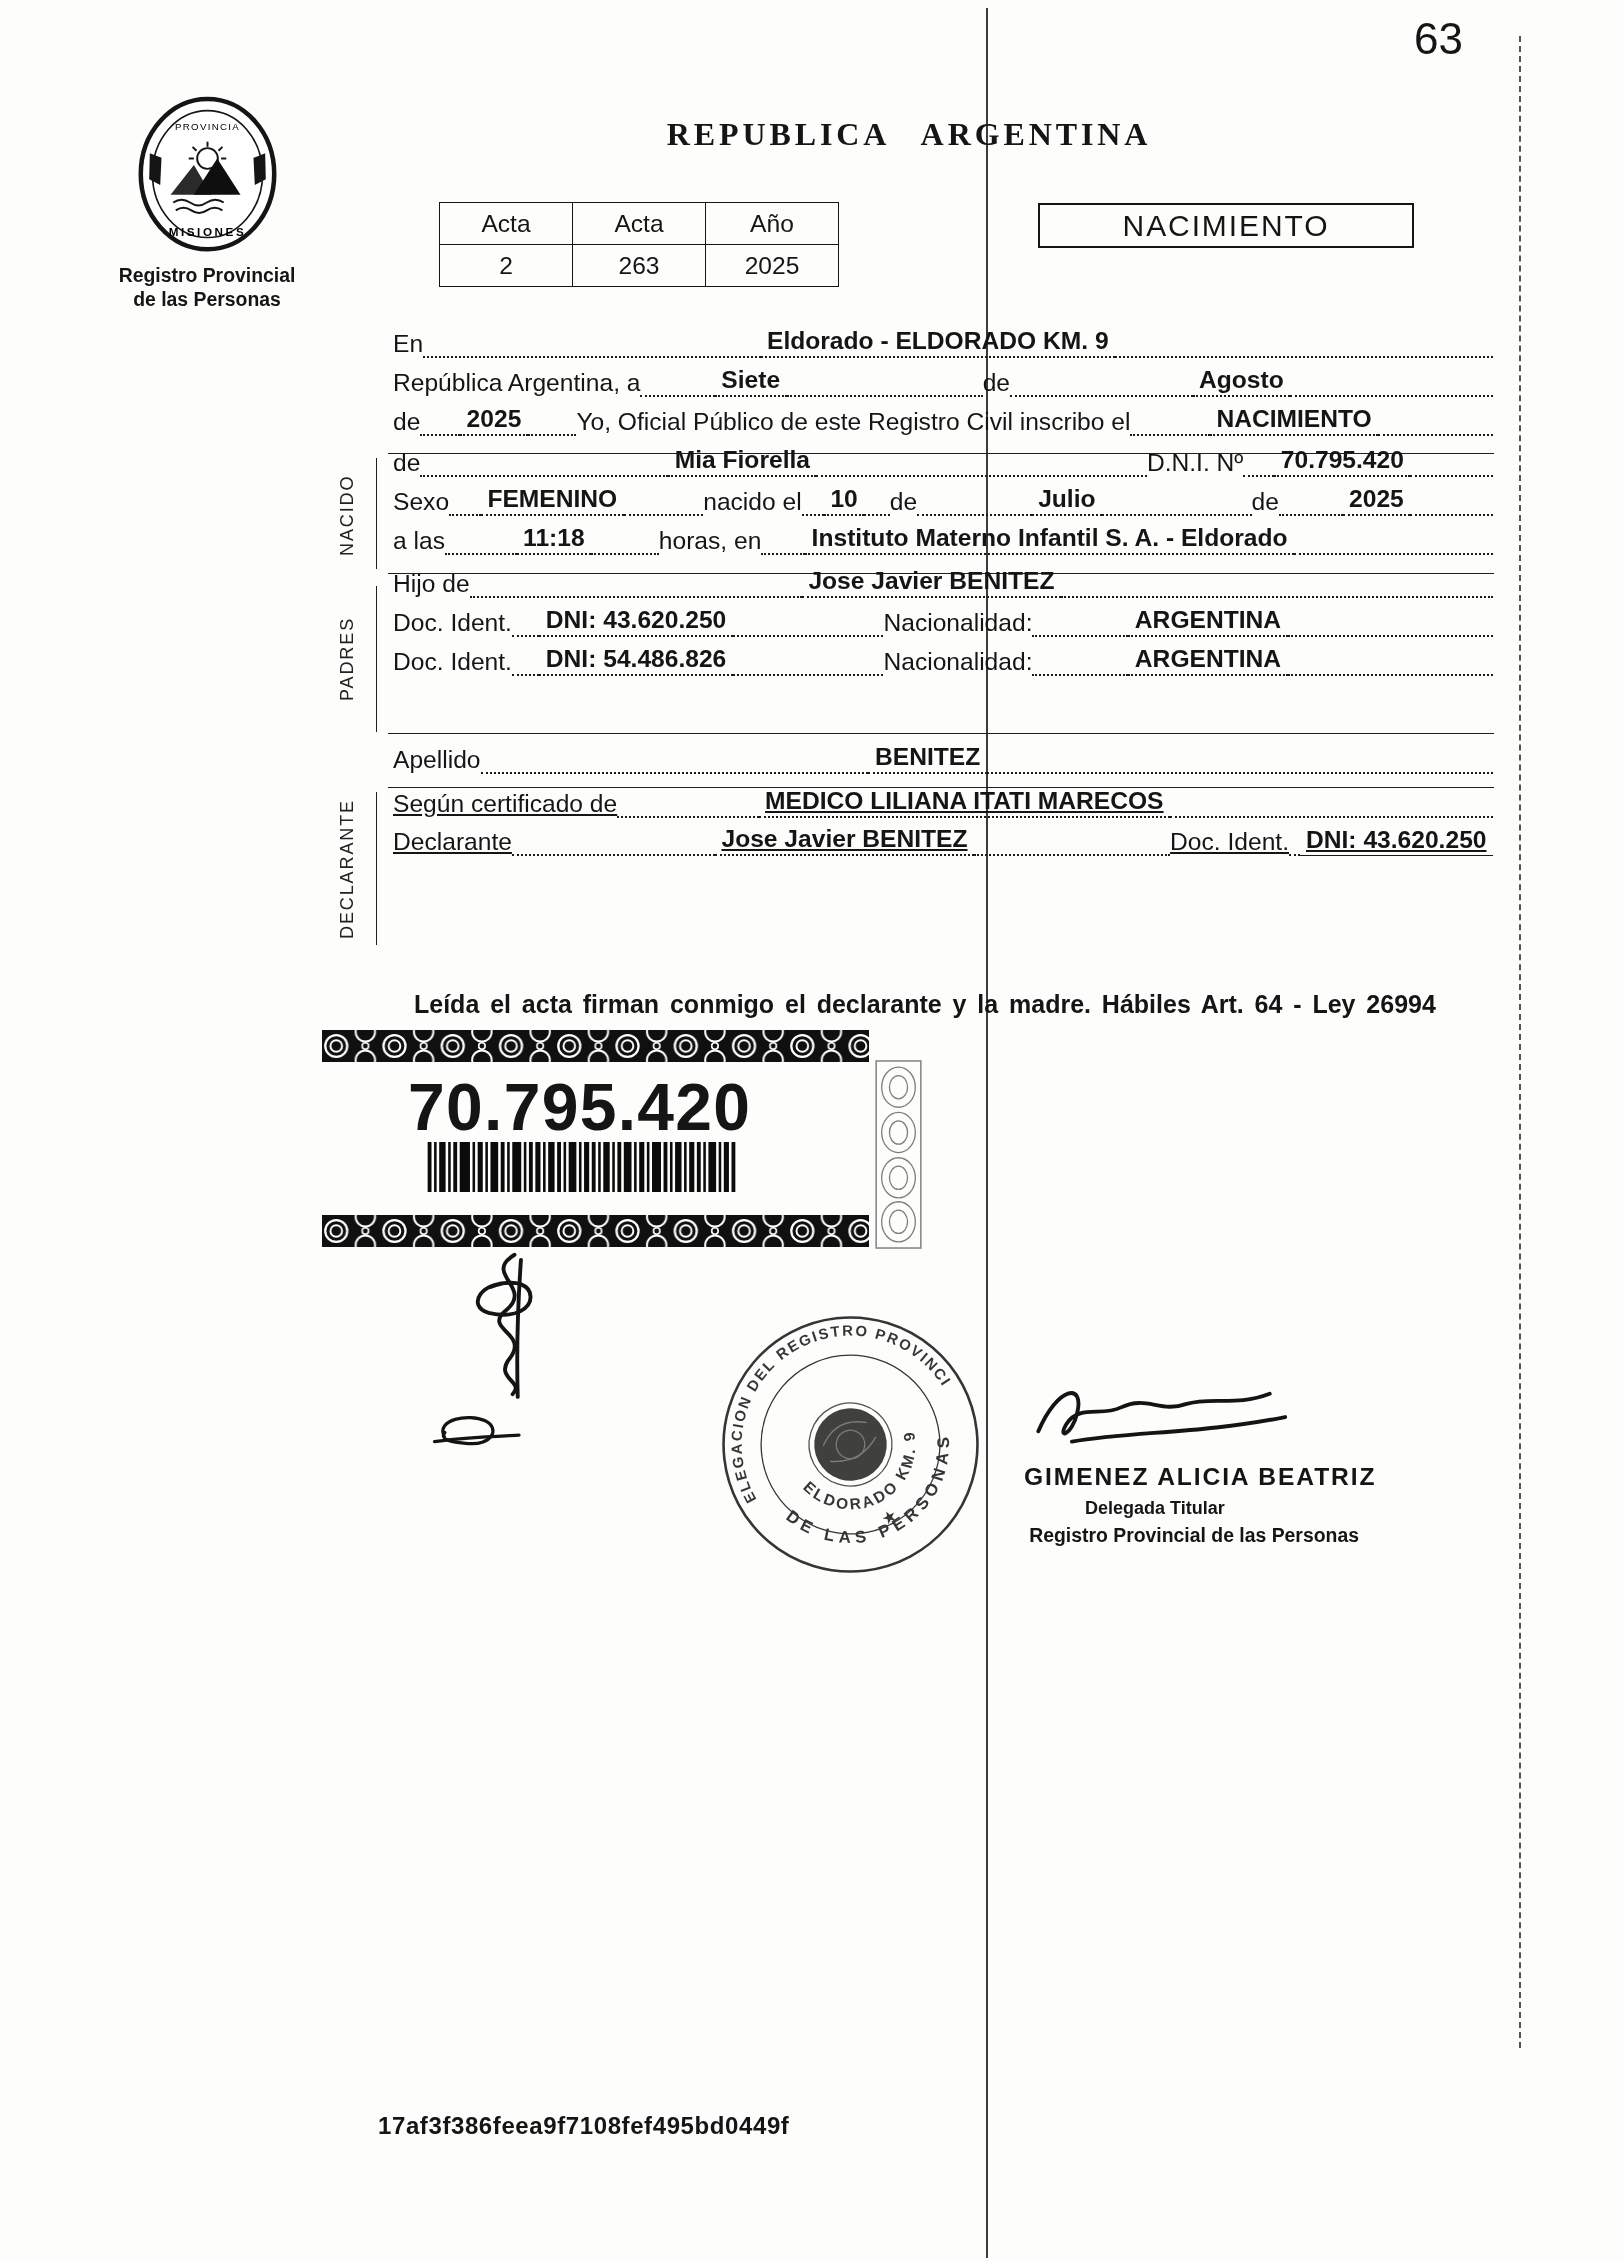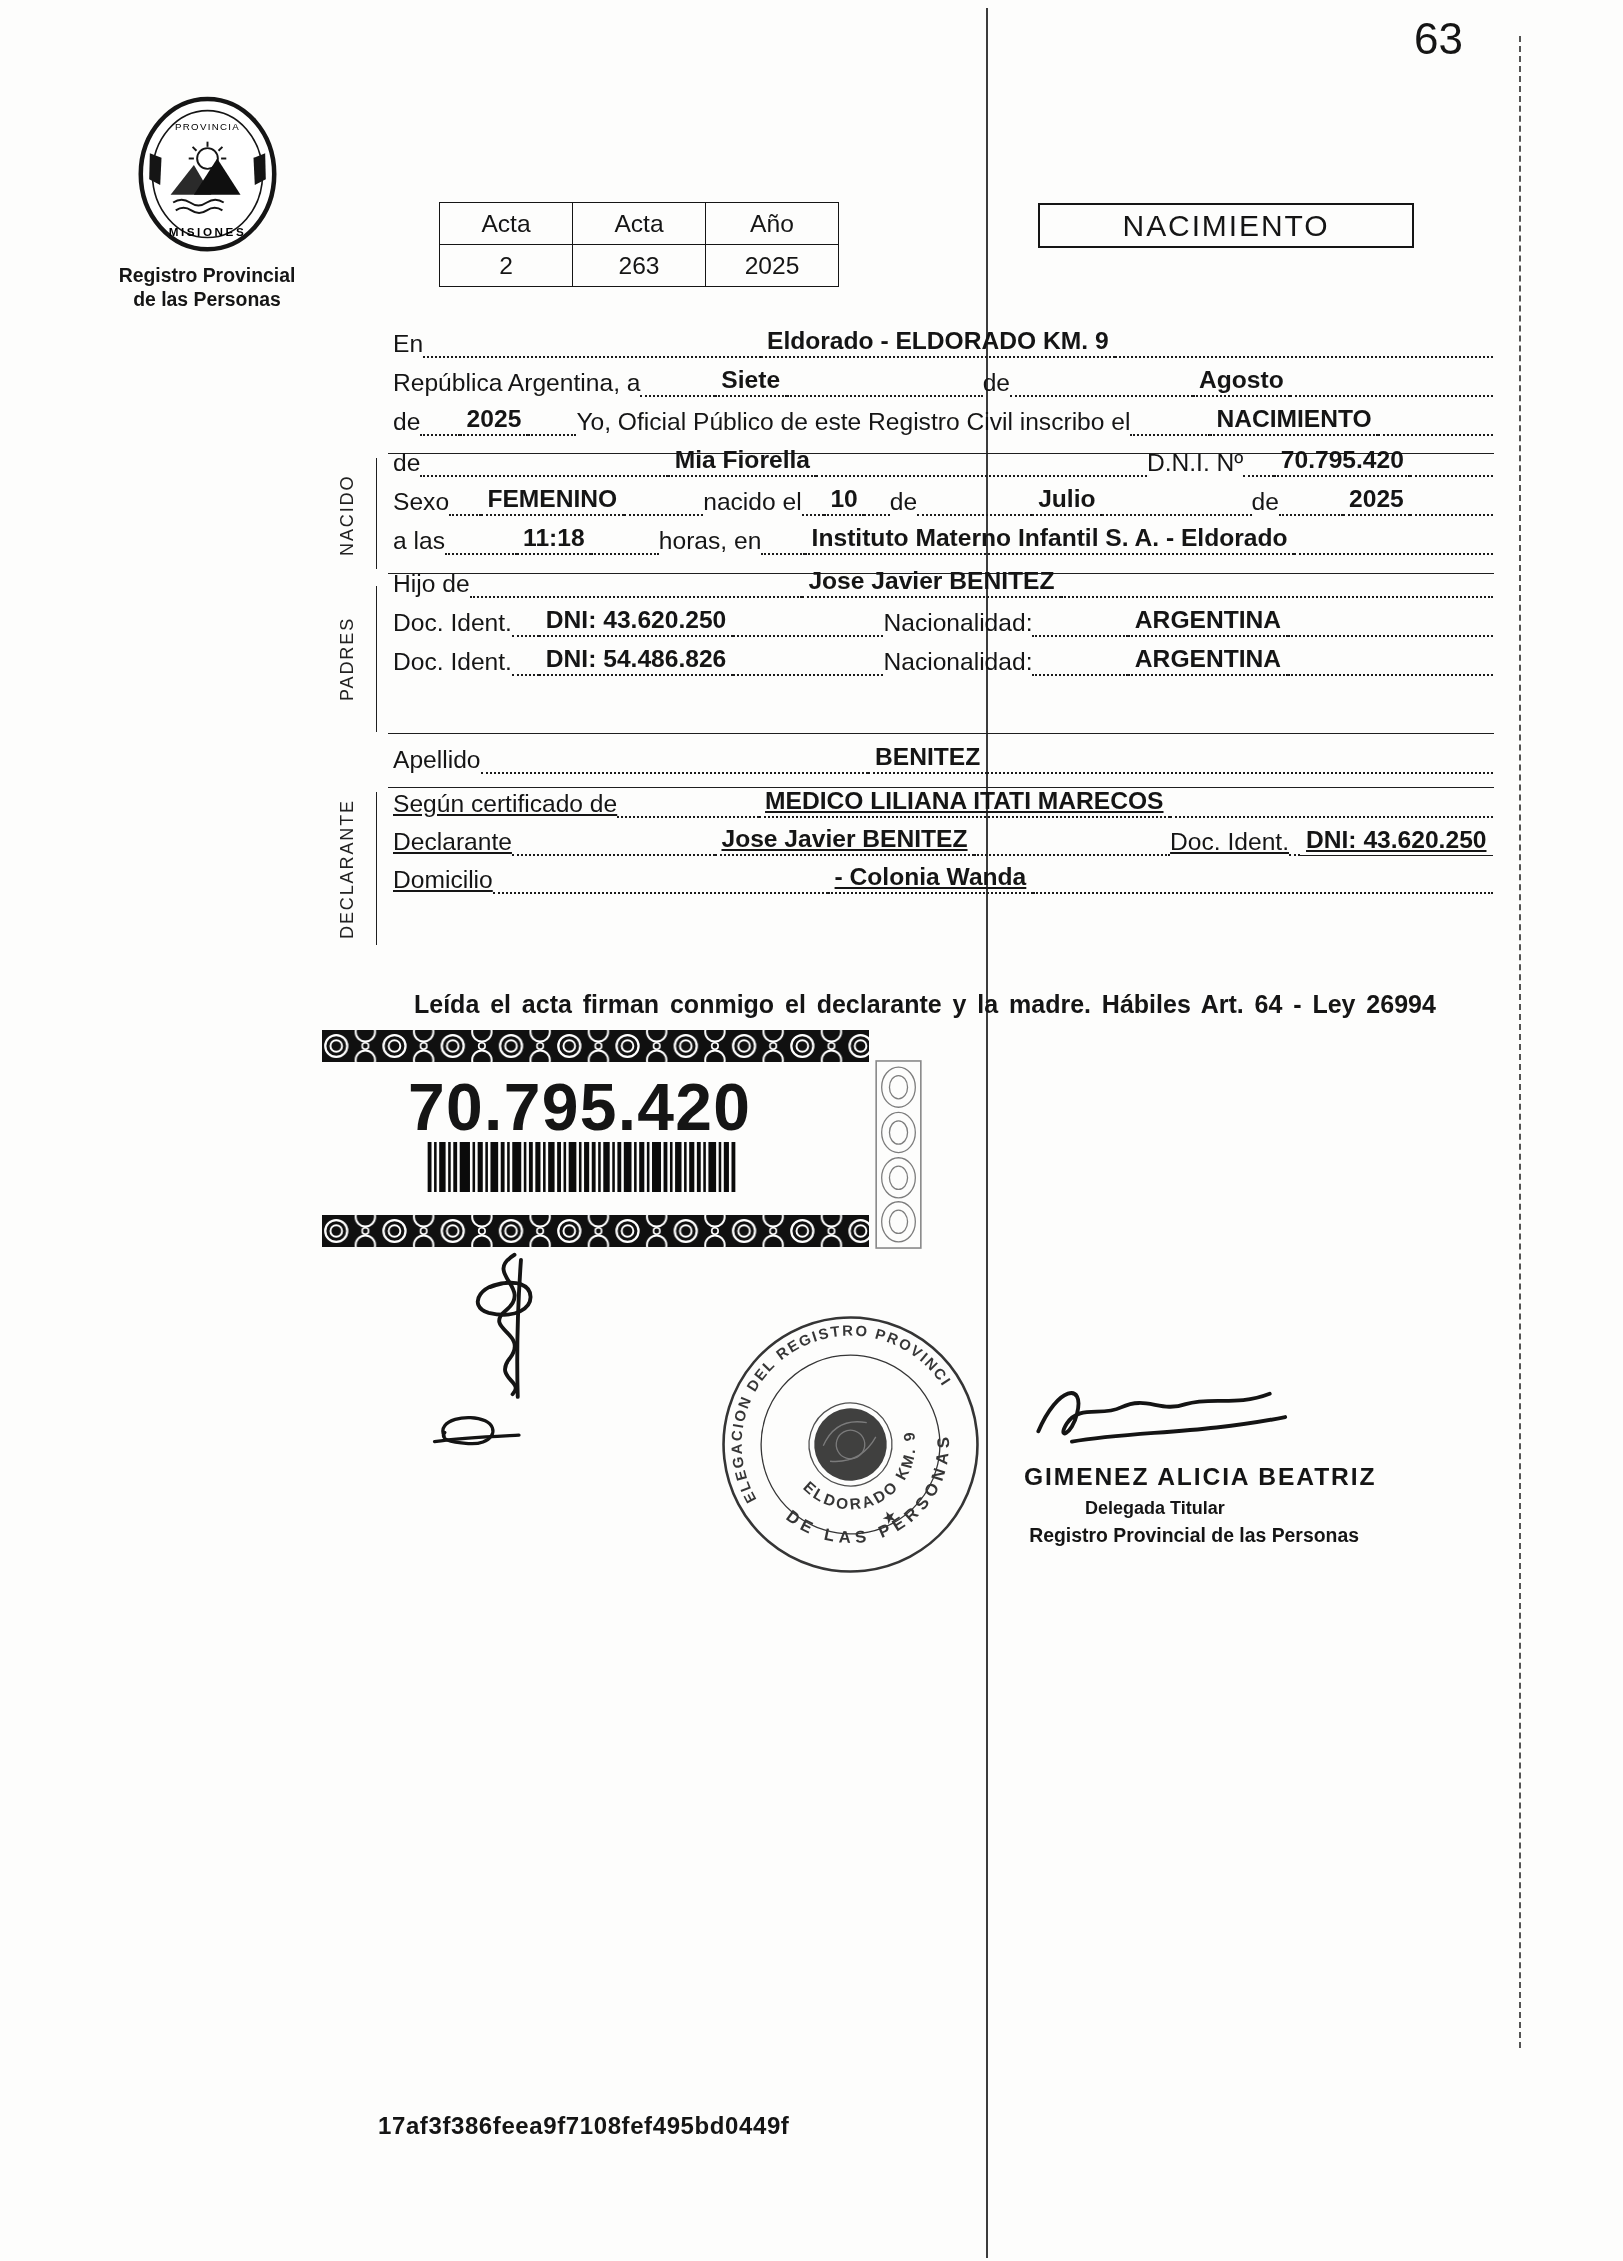--- a/index.html
+++ b/index.html
@@ -85,20 +85,21 @@
     <path d="M66,184 q12,-8 24,0 q12,8 24,0 q12,-8 24,0" fill="none" stroke="#151515" stroke-width="3"></path>
     <path d="M26,96 l18,7 -2,42 -17,-9 z" fill="#151515"></path>
     <path d="M204,96 l-18,7 2,42 17,-9 z" fill="#151515"></path>
     <text x="115" y="224" text-anchor="middle" style="font:bold 18px 'Liberation Sans',sans-serif;letter-spacing:4px">MISIONES</text>
   </svg>
   <div class="seal-caption">
     <div>Registro Provincial</div>
     <div>de las Personas</div>
   </div>
 
+  <div class="doc-title">REPUBLICA ARGENTINA</div>
 
   <div class="rec-table">
     <div class="rec-cell">Acta</div>
     <div class="rec-cell">Acta</div>
     <div class="rec-cell">Año</div>
     <div class="rec-cell">2</div>
     <div class="rec-cell">263</div>
     <div class="rec-cell">2025</div>
   </div>
 
@@ -234,26 +235,20 @@
       <i class="dots" style="--f:4.8"></i>
     </div>
     <div class="frow frow-58">
       <span class="lbl">Declarante</span>
       <i class="dots" style="--f:2.9"></i>
       <span class="val">Jose Javier BENITEZ</span>
       <i class="dots" style="--f:2.8"></i>
       <span class="lbl">Doc. Ident.</span>
       <i class="dots" style="--f:0.15"></i>
       <span class="val solid">DNI: 43.620.250</span>
-    </div>
-    <div class="frow frow-58">
-      <span class="lbl">Domicilio</span>
-      <i class="dots" style="--f:5.1"></i>
-      <span class="val">- Colonia Wanda</span>
-      <i class="dots" style="--f:7"></i>
     </div>
   </div>
 
   <div class="closing">Leída el acta firman conmigo el declarante y la madre. Hábiles  Art. 64 - Ley 26994</div>
 
   <svg class="strip strip1" viewBox="0 0 845 50" preserveAspectRatio="none">
     <defs>
       <pattern id="g1" width="90" height="50" patternUnits="userSpaceOnUse">
         <rect width="90" height="50" fill="#101010"></rect>
         <circle cx="22" cy="25" r="17" fill="none" stroke="#fff" stroke-width="3.5"></circle>

